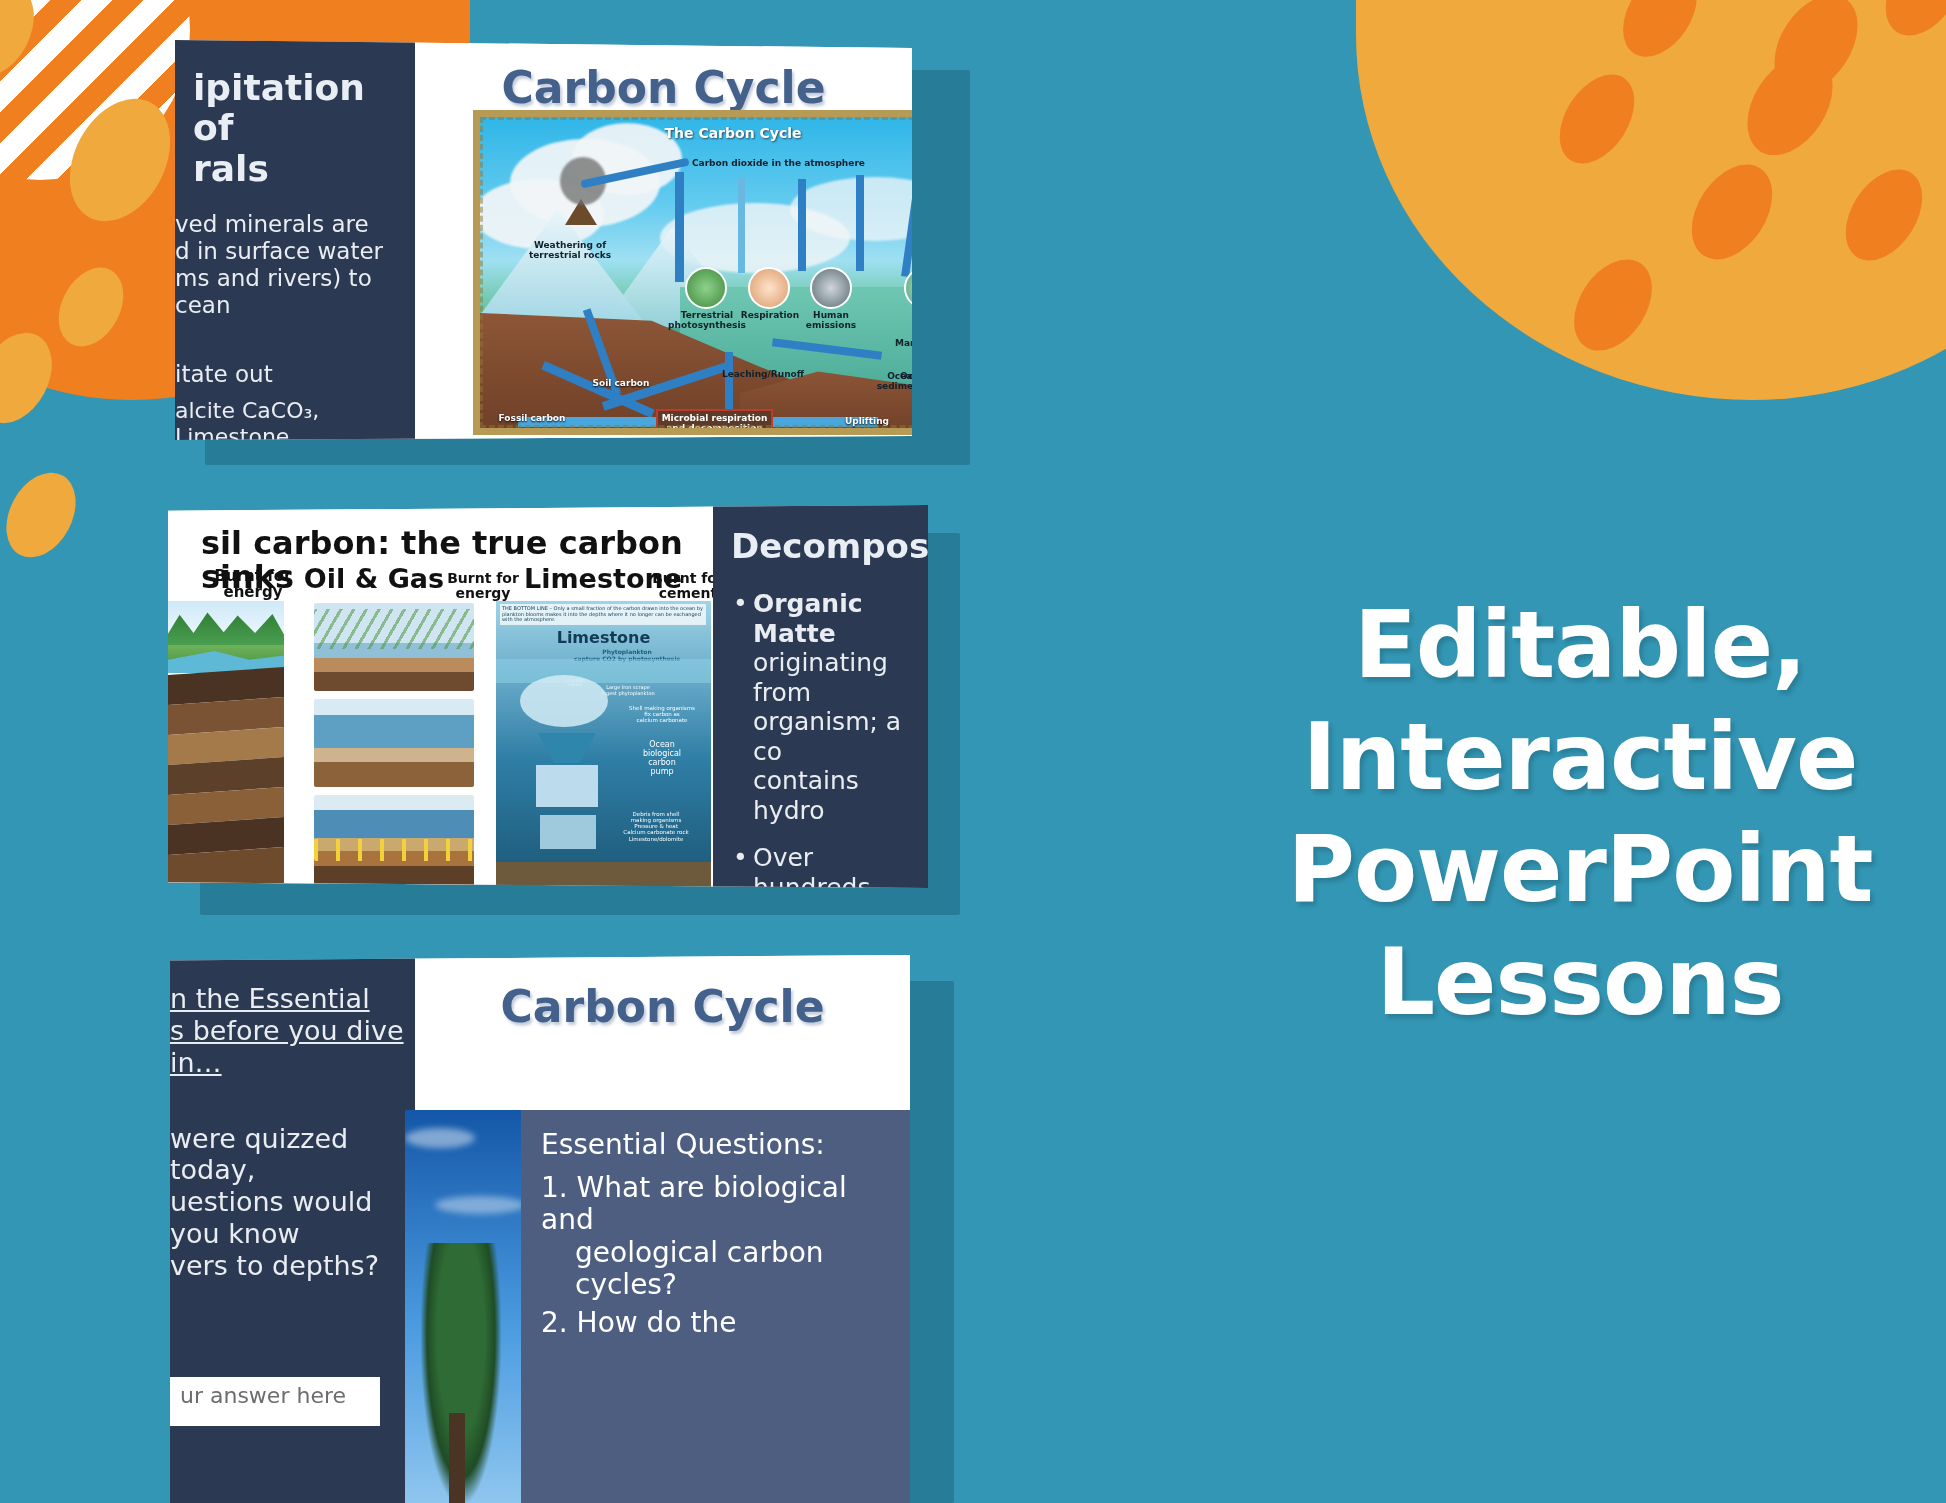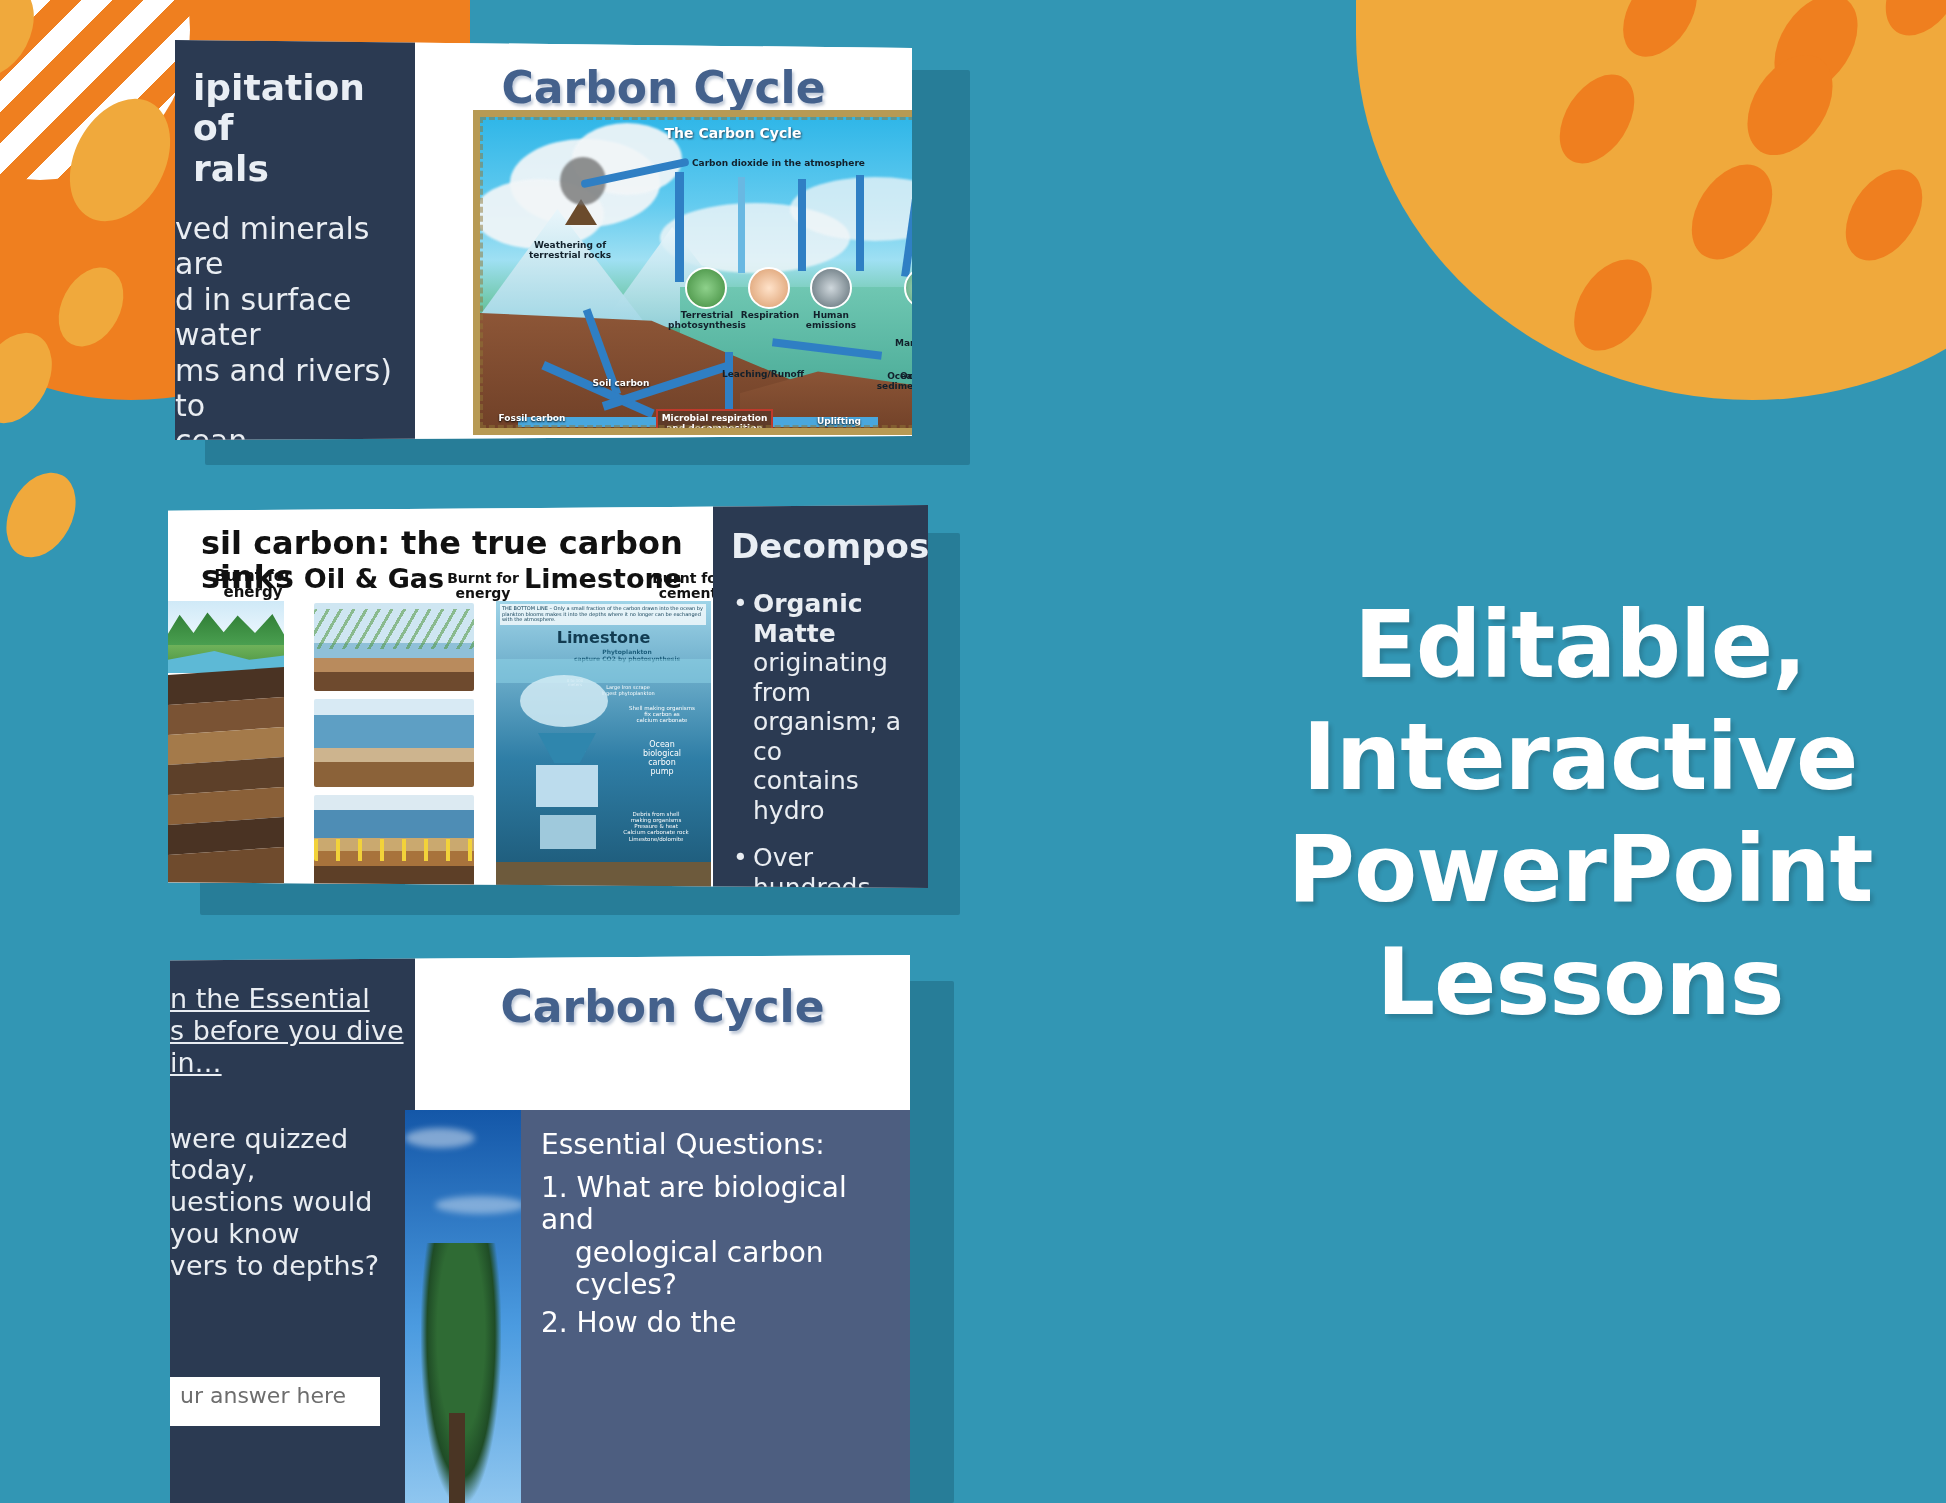--- a/index.html
+++ b/index.html
@@ -52,21 +52,21 @@
   .slide {
     position: absolute; background:#ffffff; overflow:hidden;
     box-shadow: 0 4px 14px rgba(0,0,0,.18);
   }
 
   
   .navy { background:#2b3a52; color:#e9edf2; }
   .navy h2 {
     font-size: 36px; font-weight: bold; line-height: 1.12; color:#e9eef4;
   }
-  .navy .bullet { font-size: 30px; line-height: 1.18; margin-top: 14px; }
+  .navy .bullet { font-size: 23px; line-height: 1.18; margin-top: 14px; }
   .navy .sub { font-size: 22px; line-height:1.2; margin-top: 10px;}
   .answer-box {
     background:#ffffff; color:#6d6d6d; font-size:22px;
     padding:6px 10px; line-height:1.2; height:49px; overflow:hidden;
   }
 
   .ppt-title {
     color:#44618c; font-weight:bold; text-align:center;
     font-family:"DejaVu Sans", sans-serif;
     text-shadow: 2px 3px 3px rgba(120,140,170,.45);
@@ -217,21 +217,21 @@
 photos</div>
           <div class="cc-lbl w" style="left:96px;top:262px;width:90px;">Soil carbon</div>
           <div class="cc-lbl" style="left:228px;top:253px;width:110px;">Leaching/Runoff</div>
           <div class="cc-lbl" style="left:390px;top:255px;width:66px;white-space:pre-line;">Ocean
 sediments</div>
           <div class="cc-lbl" style="left:415px;top:222px;width:100px;text-align:left;">Marine respir</div>
           <div class="cc-lbl" style="left:420px;top:255px;width:60px;text-align:left;">Ocean</div>
           <div class="cc-lbl w" style="left:6px;top:297px;width:92px;">Fossil carbon</div>
           <div class="cc-box" style="left:176px;top:292px;width:117px;white-space:pre-line;">Microbial respiration
 and decomposition</div>
-          <div class="cc-lbl w" style="left:324px;top:300px;width:70px;">Uplifting</div>
+          <div class="cc-lbl w" style="left:352px;top:300px;width:70px;">Uplifting</div>
         </div>
       </div>
     </div>
   </div>
 
   <div class="card" style="left:168px;top:505px;width:790px;height:410px;">
     <div class="shadow" style="left:32px;top:28px;width:760px;height:382px;"></div>
 
     <div class="slide" style="left:0;top:0;width:760px;height:383px;clip-path:polygon(0 1.5%,100% 0,100% 100%,0 98.5%);">
 

